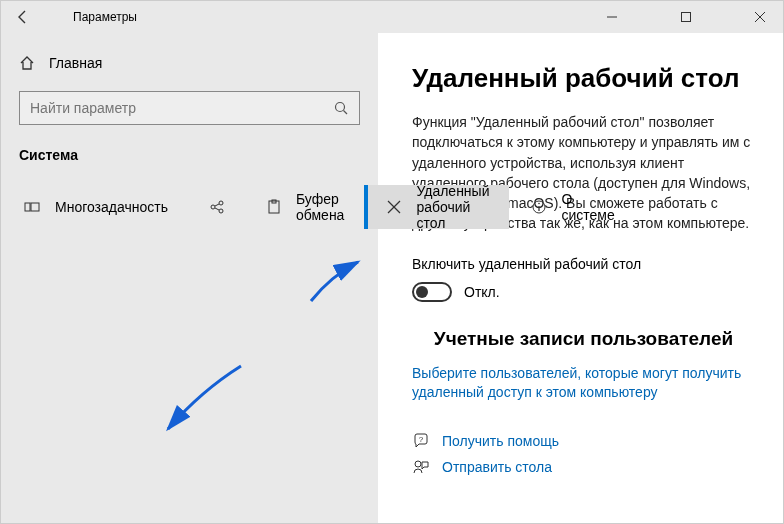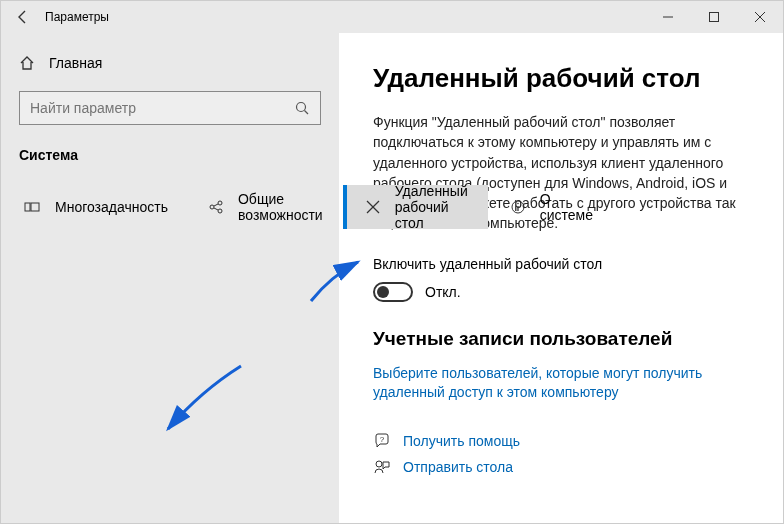--- a/index.html
+++ b/index.html
@@ -12,38 +12,39 @@
     height: 524px;
     border: 1px solid #ccc;
     overflow: hidden;
     position: relative;
   }
   .titlebar {
     height: 32px;
     display: flex;
     align-items: center;
     background: #e9e9e9;
+    gap: 28px;
   }
   .titlebar .back {
     width: 44px; height: 32px;
     display: flex; align-items: center; justify-content: center;
   }
   .titlebar .title { font-size: 12px; }
   .titlebar .spacer { flex: 1; }
   .titlebar .ctl {
     width: 46px; height: 32px;
     display: flex; align-items: center; justify-content: center;
     font-size: 12px; color: #333;
   }
   .app {
     display: flex;
     height: calc(100% - 32px);
   }
   .sidebar {
-    width: 338px;
+    width: 377px;
     background: #e9e9e9;
     padding-top: 12px;
     position: relative;
   }
   .home-row {
     display: flex; align-items: center;
     gap: 14px;
     padding: 10px 18px;
     font-size: 14px;
   }
@@ -120,20 +121,21 @@
     left: 2px; top: 2px;
     width: 12px; height: 12px;
     background: #333;
     border-radius: 50%;
   }
   .toggle-state { font-size: 14px; }
   .h2 {
     font-size: 19px;
     font-weight: 600;
     margin-bottom: 14px;
+    text-align: center;
   }
   .link {
     color: #0066b4;
     font-size: 14px;
     line-height: 1.4;
     margin-bottom: 30px;
     cursor: pointer;
   }
   .help-row {
     display: flex; align-items: center; gap: 12px;
@@ -214,21 +216,29 @@
       <div class="nav-item">
         <span class="icon">
           <svg width="16" height="16" viewBox="0 0 16 16">
               <circle cx="4" cy="8" r="2" stroke="#333" fill="none"></circle>
               <circle cx="12" cy="4" r="2" stroke="#333" fill="none"></circle>
               <circle cx="12" cy="12" r="2" stroke="#333" fill="none"></circle>
               <line x1="6" y1="7" x2="10" y2="5" stroke="#333"></line>
               <line x1="6" y1="9" x2="10" y2="11" stroke="#333"></line>
             </svg>
         </span>
-        <span>Общие возможности</span>
+      </div>
+      <div class="nav-item">
+        <span class="icon">
+          <svg width="16" height="16" viewBox="0 0 16 16">
+              <rect x="3" y="2" width="10" height="12" stroke="#333" fill="none"></rect>
+              <rect x="6" y="1" width="4" height="3" stroke="#333" fill="none"></rect>
+            </svg>
+        </span>
+        <span>Буфер обмена</span>
       </div>
       <div class="nav-item selected">
         <span class="icon">
           <svg width="16" height="16" viewBox="0 0 16 16">
               <line x1="2" y1="2" x2="14" y2="14" stroke="#333" stroke-width="1.3"></line>
               <line x1="14" y1="2" x2="2" y2="14" stroke="#333" stroke-width="1.3"></line>
             </svg>
         </span>
         <span>Удаленный рабочий стол</span>
       </div>

